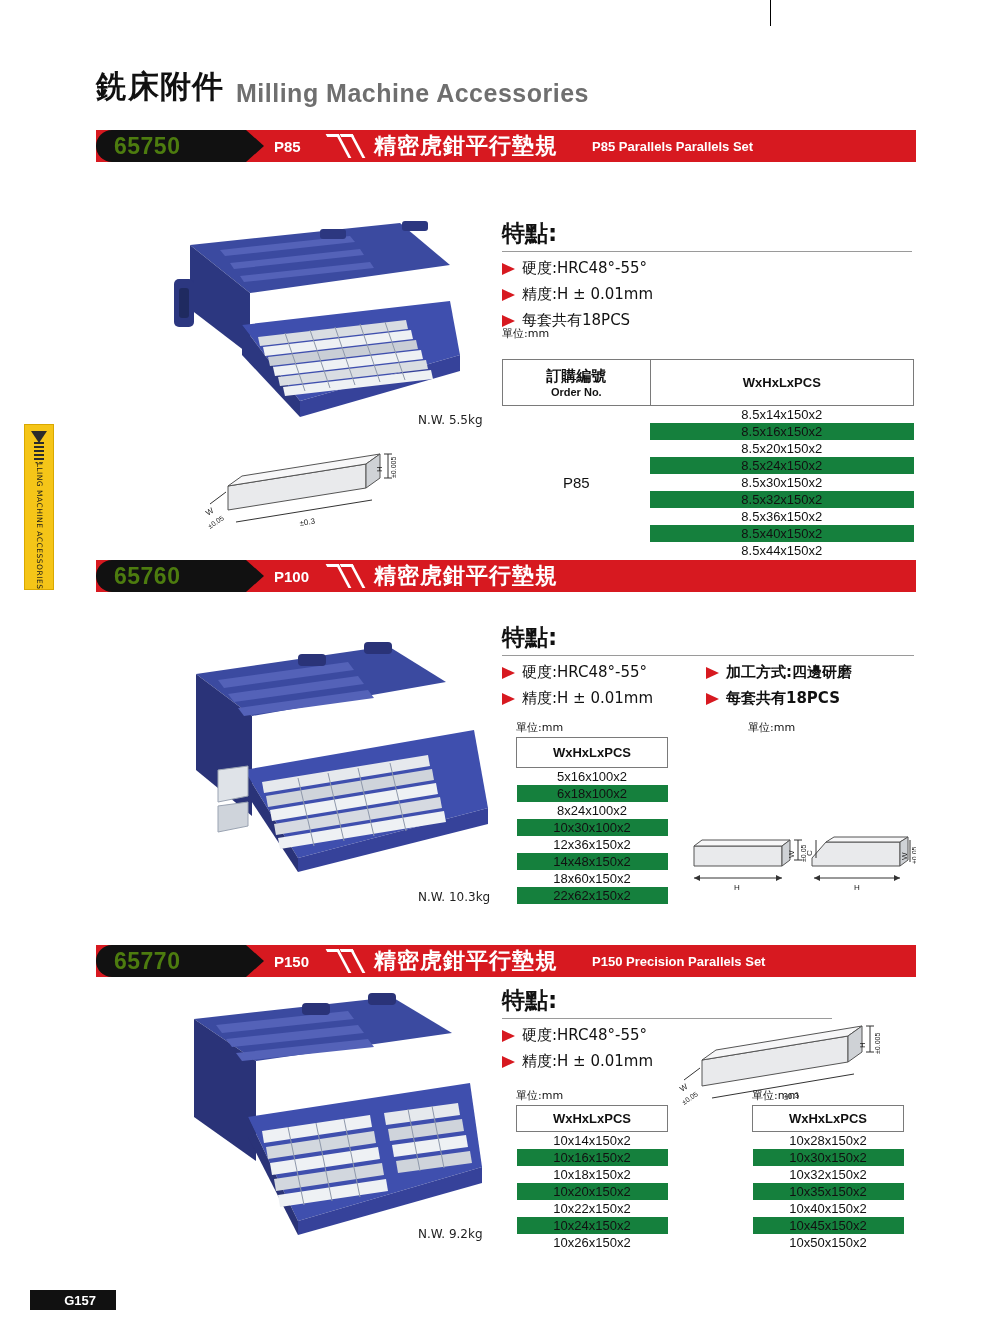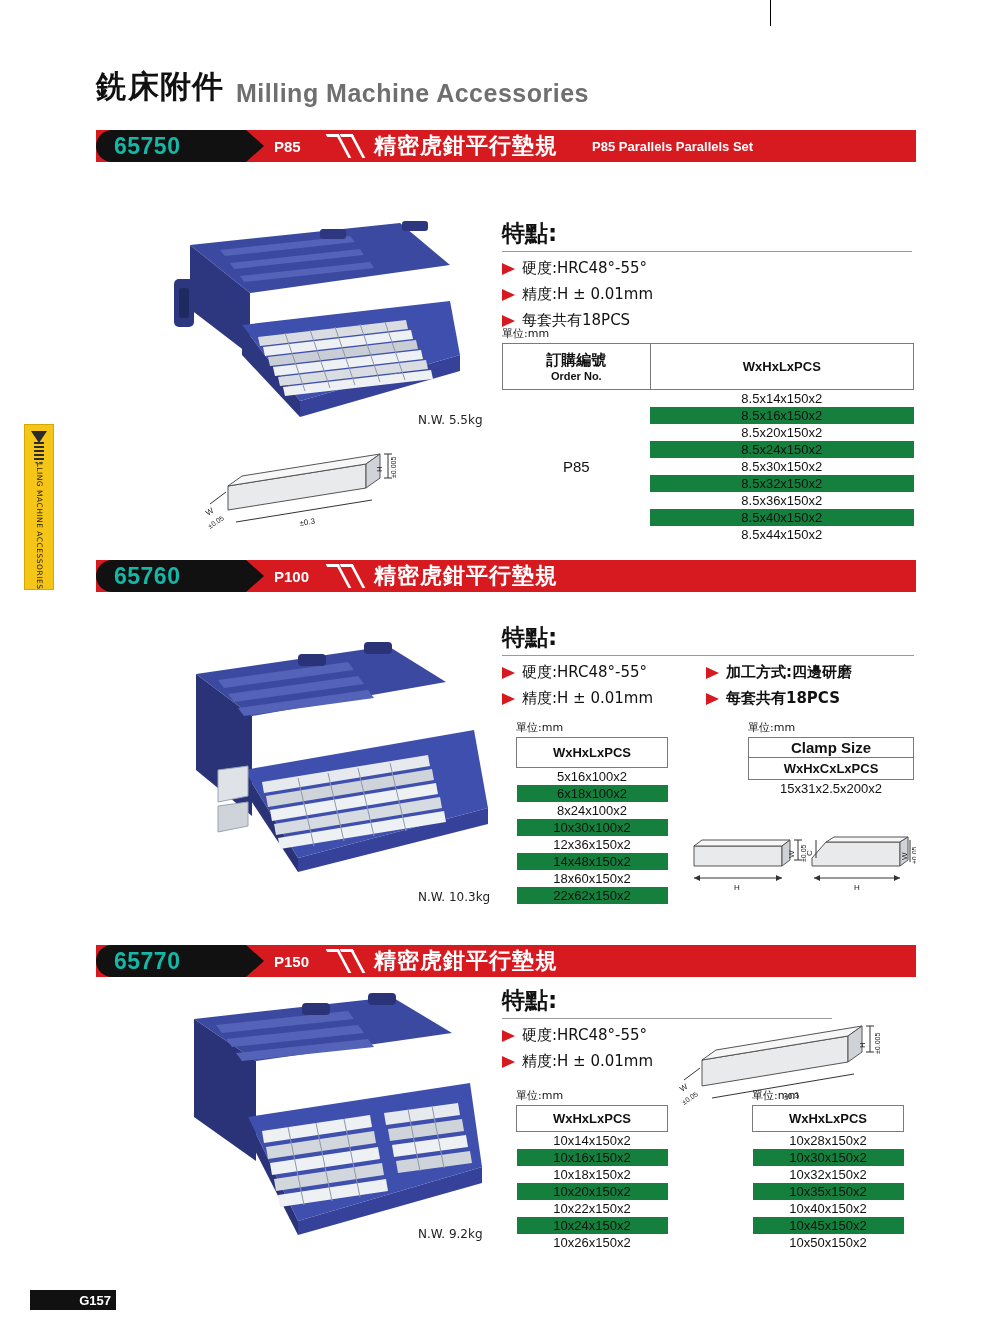--- a/index.html
+++ b/index.html
@@ -46,21 +46,21 @@
   .band { position: absolute; left: 96px; width: 820px; height: 32px; }
   .band .bar {
     position: absolute; left: 0; top: 0; width: 820px; height: 32px;
     background: #d71920;
   }
   .band .blackpill {
     position: absolute; left: 0; top: 0; height: 32px; width: 150px;
     background: #111; border-radius: 16px 0 0 16px;
     display: flex; align-items: center; padding-left: 18px;
   }
-  .band .blackpill .code { color: #14b8a6; font-size: 23px; font-weight: bold; letter-spacing: .5px; }
+  .band .blackpill .code { color: #4d7c0f; font-size: 23px; font-weight: bold; letter-spacing: .5px; }
   .band .blackarrow {
     position: absolute; left: 150px; top: 0; width: 0; height: 0;
     border-top: 16px solid transparent; border-bottom: 16px solid transparent; border-left: 18px solid #111;
   }
   .band .model {
     position: absolute; left: 178px; top: 0; height: 32px; display: flex; align-items: center;
     color: #fff; font-size: 15px; font-weight: bold;
   }
   .band .chev {
     position: absolute; top: 4px; width: 13px; height: 24px;
@@ -100,21 +100,21 @@
   .bigWHL { font-size: 16px; font-weight: bold; }
 
   
   .case { position: absolute; }
   .nw { position: absolute; font-size: 12px; color: #222; font-family: "DejaVu Sans", sans-serif; }
 
   
   .bardraw { position: absolute; }
 
   
-  .footer { position: absolute; left: 30px; bottom: 28px; width: 86px; height: 20px; background: #111; display: flex; align-items: center; justify-content: flex-end; padding-right: 5px; }
+  .footer { position: absolute; left: 30px; bottom: 28px; width: 86px; height: 20px; background: #111; display: flex; align-items: center; justify-content: flex-end; padding-right: 20px; }
   .footer .pg { color: #fff; font-size: 13px; font-weight: bold; }
 </style>
 </head>
 <body>
 
 <div class="page">
 
   <div class="crop-mark"></div>
 
   <div class="page-header">
@@ -217,21 +217,21 @@
       <div class="feat-text">精度:H ± 0.01mm</div>
     </div>
     <div class="feat-row">
       <div class="arrow-red"></div>
       <div class="feat-text">每套共有18PCS</div>
     </div>
   </div>
 
   <div style="position:absolute; left:502px; top:326px; width:412px;">
     <div class="unit">單位:mm</div>
-    <table class="spec" style="width:412px; margin-top:2px;">
+    <table class="spec" style="width:412px; margin-top:18px;">
       <tbody>
           <tr>
         <th class="hdr-cell" rowspan="2" style="width:148px; height:46px;">
           <div style="font-family:'DejaVu Sans',sans-serif; font-size:15px;">訂購編號</div>
           <div style="font-size:11px;">Order No.</div>
         </th>
         <th class="hdr-cell bigWHL" rowspan="2" style="width:264px;">WxHxLxPCS</th>
       </tr>
       <tr></tr>
       <tr>
@@ -370,33 +370,20 @@
           </tr>
       <tr>
             <td class="zebra-odd tbl-outline">22x62x150x2</td>
           </tr>
     </tbody>
       </table>
   </div>
 
   <div style="position:absolute; left:748px; top:720px; width:166px;">
     <div class="unit">單位:mm</div>
-    <table class="spec" style="width:166px; margin-top:2px;">
-      <tbody>
-          <tr>
-            <th class="hdr-cell" style="height:20px; font-size:15px;">Clamp Size</th>
-          </tr>
-      <tr>
-            <th class="hdr-cell bigWHL" style="height:22px;">WxHxCxLxPCS</th>
-          </tr>
-      <tr>
-            <td class="zebra-even tbl-outline">15x31x2.5x200x2</td>
-          </tr>
-    </tbody>
-      </table>
   </div>
 
   <div class="bardraw" style="left:686px; top:832px; width:230px; height:70px;">
     <svg width="230" height="70" viewBox="0 0 230 70">
 
       <polygon points="8,14 96,14 96,34 8,34" fill="#e9eaec" stroke="#555" stroke-width="1"></polygon>
       <polygon points="8,14 16,8 104,8 96,14" fill="#f7f7f8" stroke="#555" stroke-width="1"></polygon>
       <polygon points="96,14 104,8 104,28 96,34" fill="#cfd2d6" stroke="#555" stroke-width="1"></polygon>
       <line x1="112" y1="8" x2="112" y2="28" stroke="#333" stroke-width="1"></line>
       <line x1="108" y1="8" x2="116" y2="8" stroke="#333" stroke-width="1"></line>
@@ -426,20 +413,21 @@
   <div class="band" style="top:945px;">
     <div class="bar"></div>
     <div class="blackpill">
         <span class="code">65770</span>
       </div>
     <div class="blackarrow"></div>
     <div class="model">P150</div>
     <div class="chev c1"></div>
     <div class="chev c2"></div>
     <div class="title-cn">精密虎鉗平行墊規</div>
+    <div class="title-en">P150 Precision Parallels Set</div>
   </div>
 
   <div class="case" style="left:170px; top:985px; width:320px; height:260px;">
     <svg width="320" height="260" viewBox="0 0 320 260">
 
       <polygon points="24,34 222,12 282,48 86,76" fill="#3b4aa0"></polygon>
       <polygon points="24,34 86,76 86,176 24,132" fill="#2a3378"></polygon>
       <polygon points="46,40 178,26 184,34 52,48" fill="#5462b8"></polygon>
       <polygon points="56,54 188,40 194,48 62,62" fill="#5462b8"></polygon>
       <polygon points="66,68 198,54 204,62 72,76" fill="#5462b8"></polygon>

